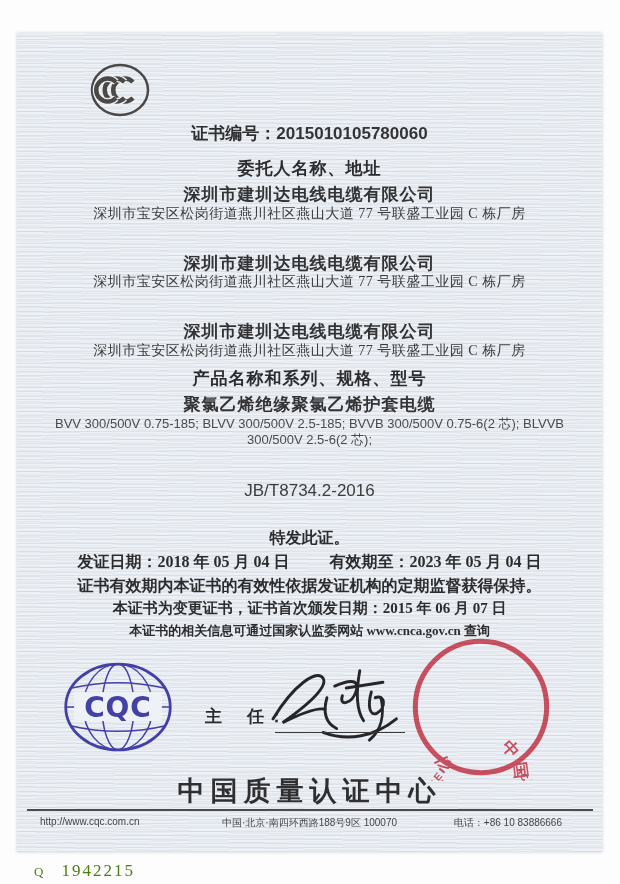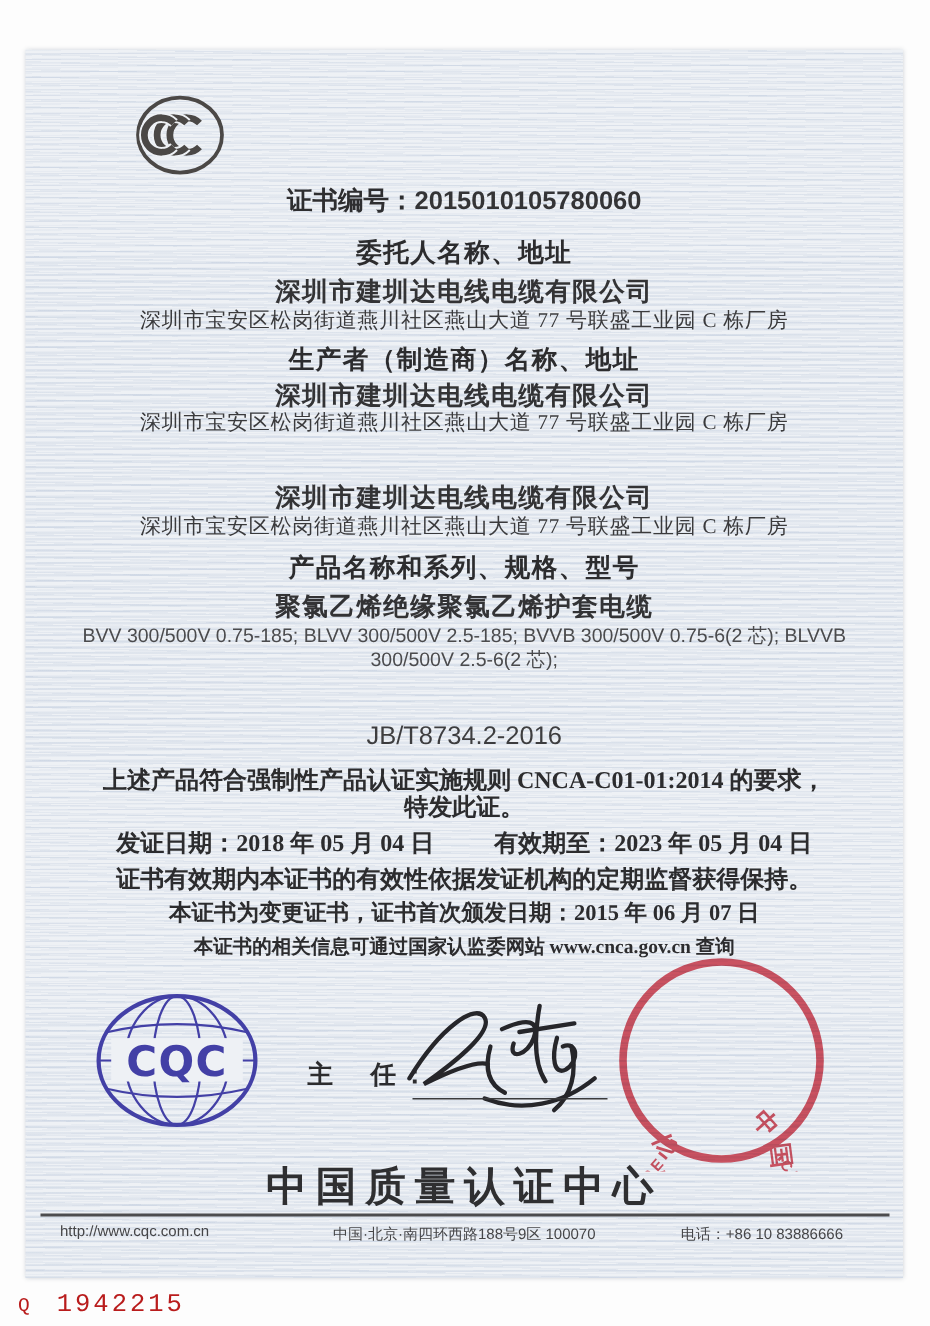--- a/index.html
+++ b/index.html
@@ -38,22 +38,22 @@
     font-size:27px;font-weight:600;letter-spacing:6px;color:#2f2f31;
   }
   .footer-rule{position:absolute;left:10px;width:566px;height:2px;background:#4c4c4e;}
   .footer-text{
     position:absolute;font-family:"Liberation Sans","DejaVu Sans",sans-serif;
     font-size:10px;color:#454547;white-space:nowrap;
   }
   .director{position:absolute;font-size:17px;font-weight:bold;letter-spacing:4px;color:#2c2c2e;}
   .sig-underline{position:absolute;height:1px;background:#3a3a3c;}
   .serial{
-    position:absolute;left:12px;top:861px;color:#b91c1c;
-    font-family:Liberation Mono, monospace;
+    position:absolute;left:34px;top:861px;color:#4d7c0f;
+    font-family:Liberation Serif, serif;
     font-size:17px;letter-spacing:2px;
   }
   .serial .prefix{font-size:13px;margin-right:18px;letter-spacing:0;}
   .stamp{position:absolute;opacity:.88;mix-blend-mode:multiply;}
 </style>
 </head>
 <body>
 
 <div class="paper">
 
@@ -70,35 +70,33 @@
 
 
   <div class="line" style="top:89px;">
     <span class="certno-label">证书编号：</span><span class="certno-num">2015010105780060</span>
   </div>
 
   <div class="line heading" style="top:124px;">委托人名称、地址</div>
   <div class="line name" style="top:150px;">深圳市建圳达电线电缆有限公司</div>
   <div class="line addr" style="top:172px;">深圳市宝安区松岗街道燕川社区燕山大道 77 号联盛工业园 C 栋厂房</div>
 
-  <div class="line heading" style="top:195px;">生产者（制造商）名称、地址</div>
   <div class="line name" style="top:219px;">深圳市建圳达电线电缆有限公司</div>
   <div class="line addr" style="top:240px;">深圳市宝安区松岗街道燕川社区燕山大道 77 号联盛工业园 C 栋厂房</div>
 
   <div class="line name" style="top:287px;">深圳市建圳达电线电缆有限公司</div>
   <div class="line addr" style="top:309px;">深圳市宝安区松岗街道燕川社区燕山大道 77 号联盛工业园 C 栋厂房</div>
 
   <div class="line heading" style="top:334px;">产品名称和系列、规格、型号</div>
   <div class="line name" style="top:360px;">聚氯乙烯绝缘聚氯乙烯护套电缆</div>
   <div class="line models" style="top:382px;">BVV 300/500V 0.75-185; BLVV 300/500V 2.5-185; BVVB 300/500V 0.75-6(2 芯); BLVVB</div>
   <div class="line models" style="top:398px;">300/500V 2.5-6(2 芯);</div>
 
   <div class="line sans" style="top:448px;font-size:17px;color:#3d3d3f;">JB/T8734.2-2016</div>
 
-  <div class="line bold16" style="top:477px;">上述产品符合强制性产品认证实施规则 CNCA-C01-01:2014 的要求，</div>
   <div class="line bold16" style="top:495px;">特发此证。</div>
 
   <div class="line dates-row" style="top:519px;">
     <span class="bold16"><span>发证日期：</span><span>2018 年 05 月 04 日</span></span>
     <span class="bold16"><span>有效期至：</span><span>2023 年 05 月 04 日</span></span>
   </div>
   <div class="line bold16" style="top:543px;">证书有效期内本证书的有效性依据发证机构的定期监督获得保持。</div>
   <div class="line bold16" style="top:566px;font-size:15px;">本证书为变更证书，证书首次颁发日期：2015 年 06 月 07 日</div>
   <div class="line bold16" style="top:589px;font-size:13px;">本证书的相关信息可通过国家认监委网站 www.cnca.gov.cn 查询</div>
 

